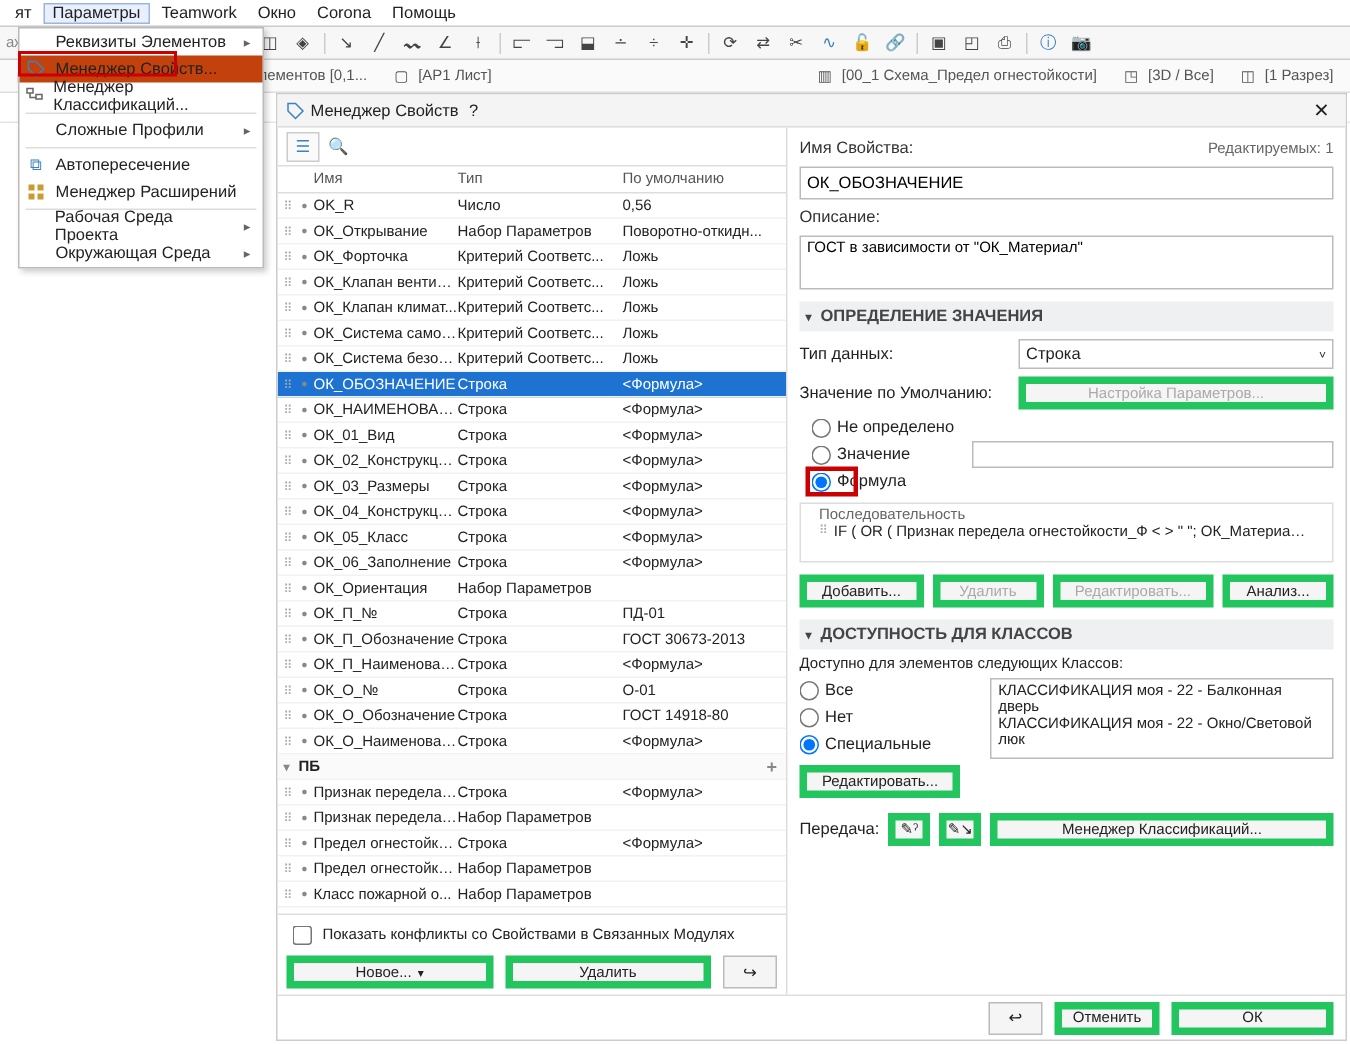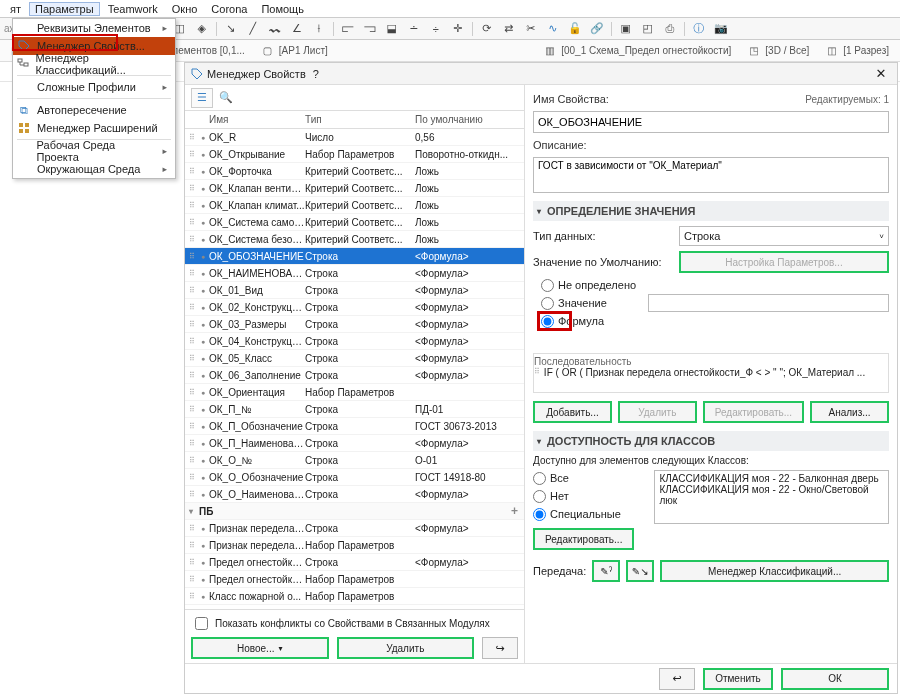--- a/index.html
+++ b/index.html
@@ -47,39 +47,39 @@
   .row .c1 { width:96px; overflow:hidden; text-overflow:ellipsis; white-space:nowrap; }
   .row .c2 { width:110px; overflow:hidden; text-overflow:ellipsis; white-space:nowrap; }
   .row .c3 { flex:1; overflow:hidden; text-overflow:ellipsis; white-space:nowrap; }
   .row.selected { background:#1e73d2; color:#fff; }
   .row.group { font-weight:bold; background:#fafafa; }
   .row.group .plus { margin-left:auto; margin-right:6px; color:#888; font-size:12px; }
   .row .chev { width:10px; color:#888; font-size:8px; }
   .list-footer { border-top:1px solid #ddd; padding:4px 6px; display:flex; flex-direction:column; gap:4px; }
   .chk-row { display:flex; align-items:center; gap:4px; font-size:10px; }
   .btn-row { display:flex; gap:8px; }
-  .btn { height:22px; border:2px solid #22c55e; background:#f5f5f5; padding:0 10px; font-size:10px; display:flex; align-items:center; justify-content:center; cursor:default; }
+  .btn { height:22px; border:5px solid #22c55e; background:#f5f5f5; padding:0 10px; font-size:10px; display:flex; align-items:center; justify-content:center; cursor:default; }
   .btn.wide { flex:1; }
   
   .detail-pane { flex:1; display:flex; flex-direction:column; padding:6px 8px; gap:4px; overflow:hidden; font-size:11px; }
   .label-row { display:flex; align-items:center; height:16px; }
   .label-row .lbl { color:#333; }
   .label-row .right { margin-left:auto; color:#666; font-size:10px; }
   .name-input { width:100%; height:22px; border:1px solid #bbb; padding:0 4px; font-size:11px; background:#fff; }
   .desc-box { width:100%; height:36px; border:1px solid #bbb; padding:2px 4px; font-size:10px; resize:none; }
   .section-hdr { display:flex; align-items:center; height:20px; background:#eef0f2; font-weight:bold; color:#444; padding:0 4px; margin-top:4px; font-size:11px; }
   .section-hdr .disc { margin-right:6px; font-size:8px; }
   .form-row { display:flex; align-items:center; height:22px; gap:6px; }
   .form-row .flbl { width:140px; }
   .select { flex:1; height:20px; border:1px solid #bbb; padding:0 4px; background:#fff; display:flex; align-items:center; justify-content:space-between; }
   .radio-col { display:flex; flex-direction:column; gap:2px; margin-left:8px; }
   .radio-row { display:flex; align-items:center; gap:4px; height:16px; font-size:11px; }
   .radio-row input { margin:0; }
   .redbox-formula { position:absolute; border:3px solid #c00; pointer-events:none; }
-  .seq-box { border:1px solid #ddd; height:40px; padding:2px 0; font-size:10px; margin-top:20px; }
+  .seq-box { border:1px solid #ddd; height:40px; padding:2px 12px; font-size:10px; margin-top:2px; }
   .seq-box .seq-hdr { color:#666; font-size:10px; }
   .seq-box .seq-row { display:flex; gap:4px; }
   .seq-box .drag2 { color:#aaa; font-size:8px; }
   .btn-row2 { display:flex; gap:6px; margin-top:4px;align-items:center; }
   .btn-row2 .btn { flex:1; font-size:10px; }
   .btn.disabled { color:#aaa; }
   .avail-row { display:flex; gap:20px; }
   .avail-left { display:flex; flex-direction:column; gap:2px; }
   .class-box { flex:1; border:1px solid #bbb; height:54px; padding:2px 4px; font-size:10px; overflow:hidden; }
   .transfer-row { display:flex; align-items:center; gap:6px; }

